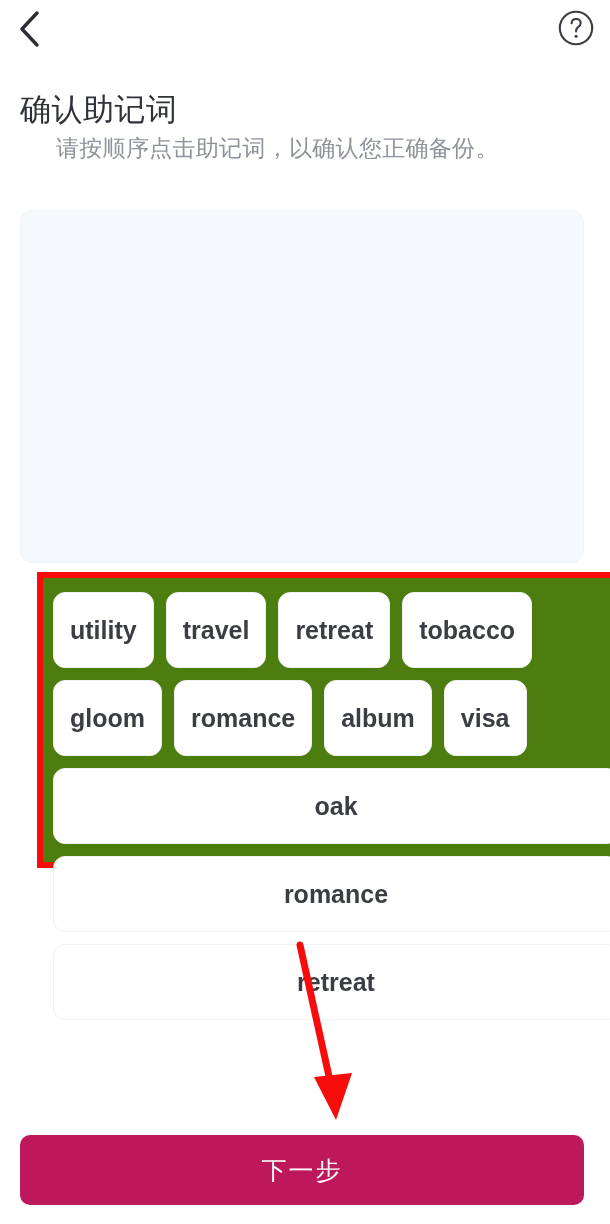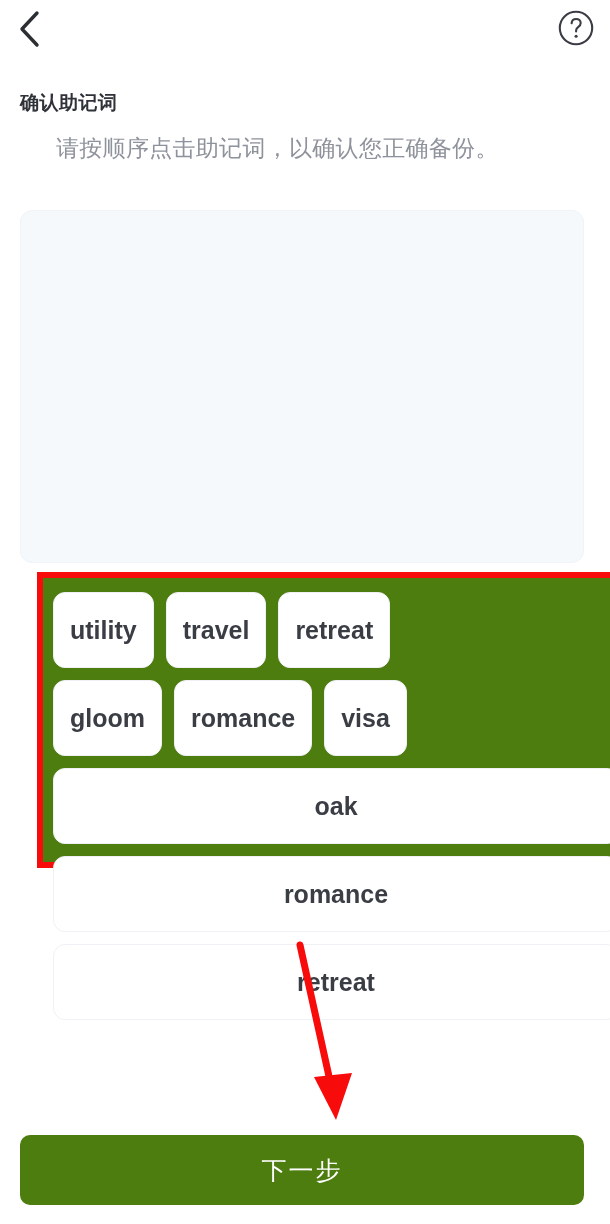--- a/index.html
+++ b/index.html
@@ -46,22 +46,22 @@
     align-items: center;
     justify-content: center;
     cursor: pointer;
   }
 
   
   .page-title {
     position: absolute;
     left: 20px;
     top: 92px;
-    font-size: 19px;
-    font-weight: bold;
+    font-size: 31px;
+    font-weight: normal;
     color: #2f3238;
     letter-spacing: 0.5px;
     line-height: 1.15;
   }
   .page-subtitle {
     position: absolute;
     left: 20px;
     top: 134px;
     font-size: 23px;
     font-weight: normal;
@@ -136,21 +136,21 @@
     pointer-events: none;
   }
 
   
   .next-button {
     position: absolute;
     left: 20px;
     top: 1135px;
     width: 564px;
     height: 70px;
-    background: #4d7c0f;
+    background: #be185d;
     border: none;
     border-radius: 10px;
     color: #ffffff;
     font-size: 25px;
     font-family: Liberation Serif, serif;
     letter-spacing: 2px;
     cursor: default;
     display: flex;
     align-items: center;
     justify-content: center;
@@ -187,24 +187,26 @@
 <div class="page-subtitle">请按顺序点击助记词，以确认您正确备份。</div>
 
 <div class="answer-panel"></div>
 
 <div class="word-bank">
   <div class="word-bank-inner">
     <div class="word-row">
       <div class="word-chip">utility</div>
       <div class="word-chip">travel</div>
       <div class="word-chip">retreat</div>
+      <div class="word-chip">tobacco</div>
     </div>
     <div class="word-row">
       <div class="word-chip">gloom</div>
       <div class="word-chip">romance</div>
+      <div class="word-chip">album</div>
       <div class="word-chip">visa</div>
     </div>
     <div class="word-row">
       <div class="word-chip">oak</div>
       <div class="word-chip">romance</div>
       <div class="word-chip">retreat</div>
     </div>
   </div>
 </div>
 

